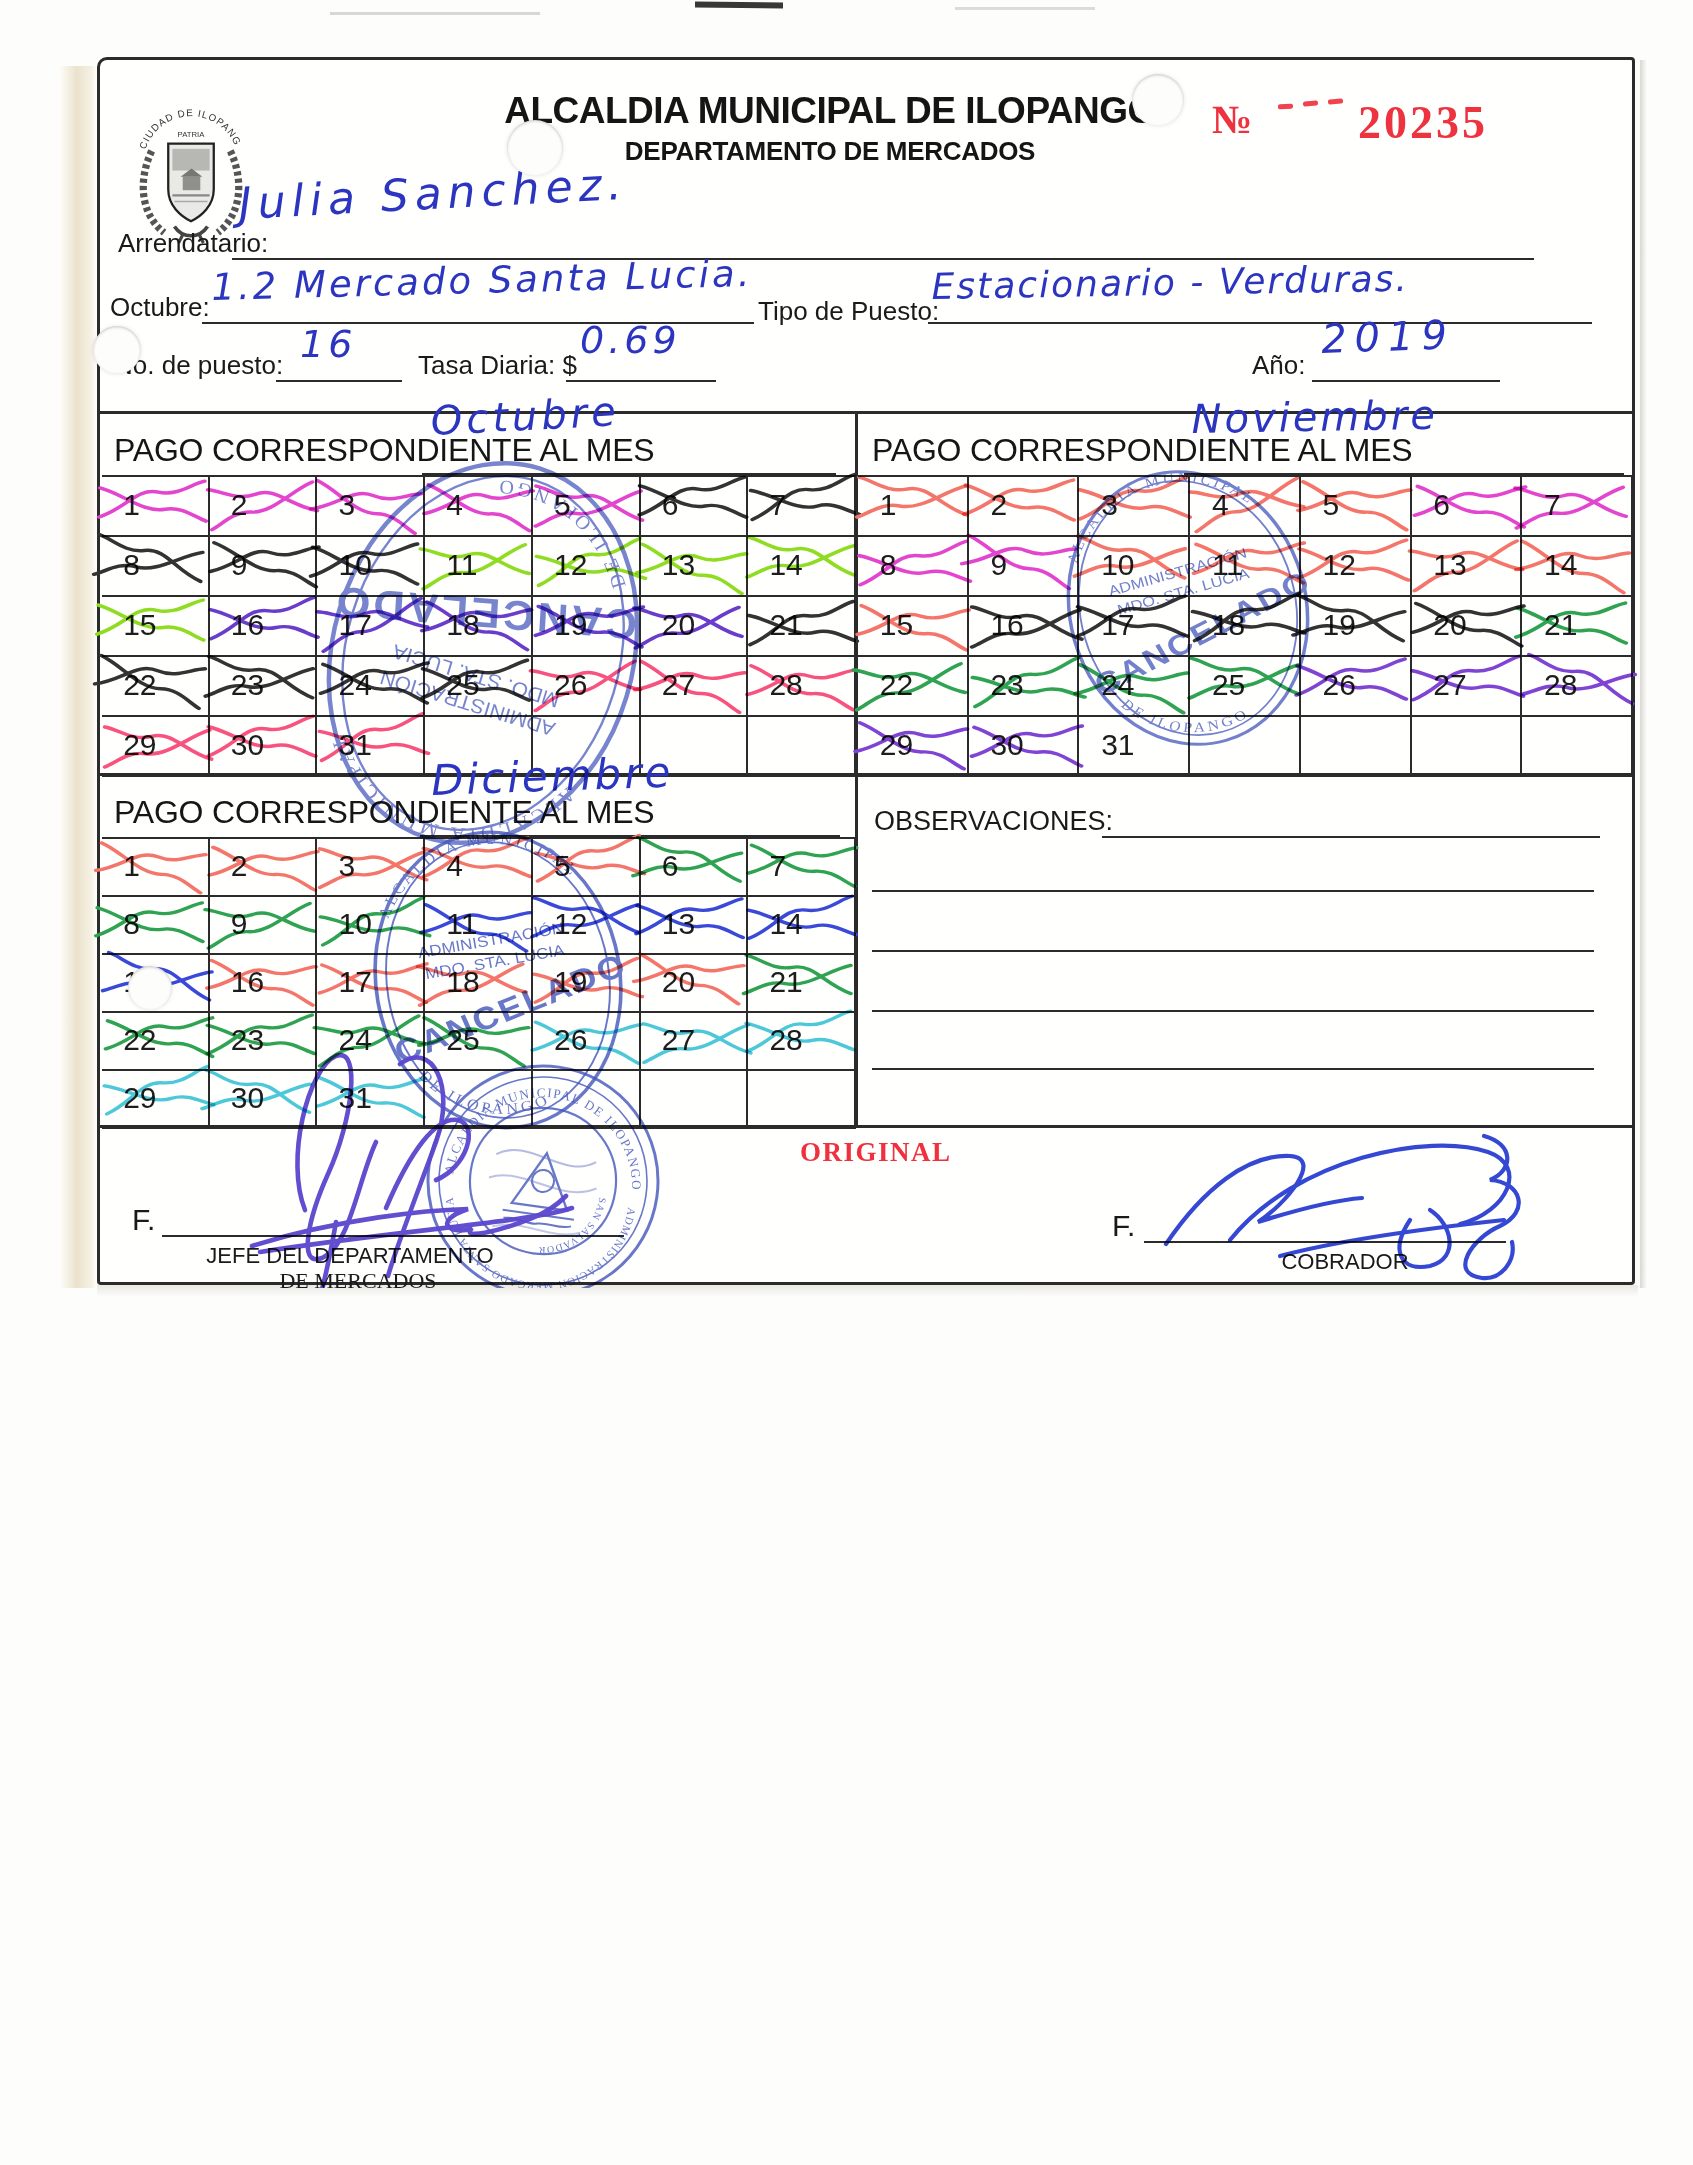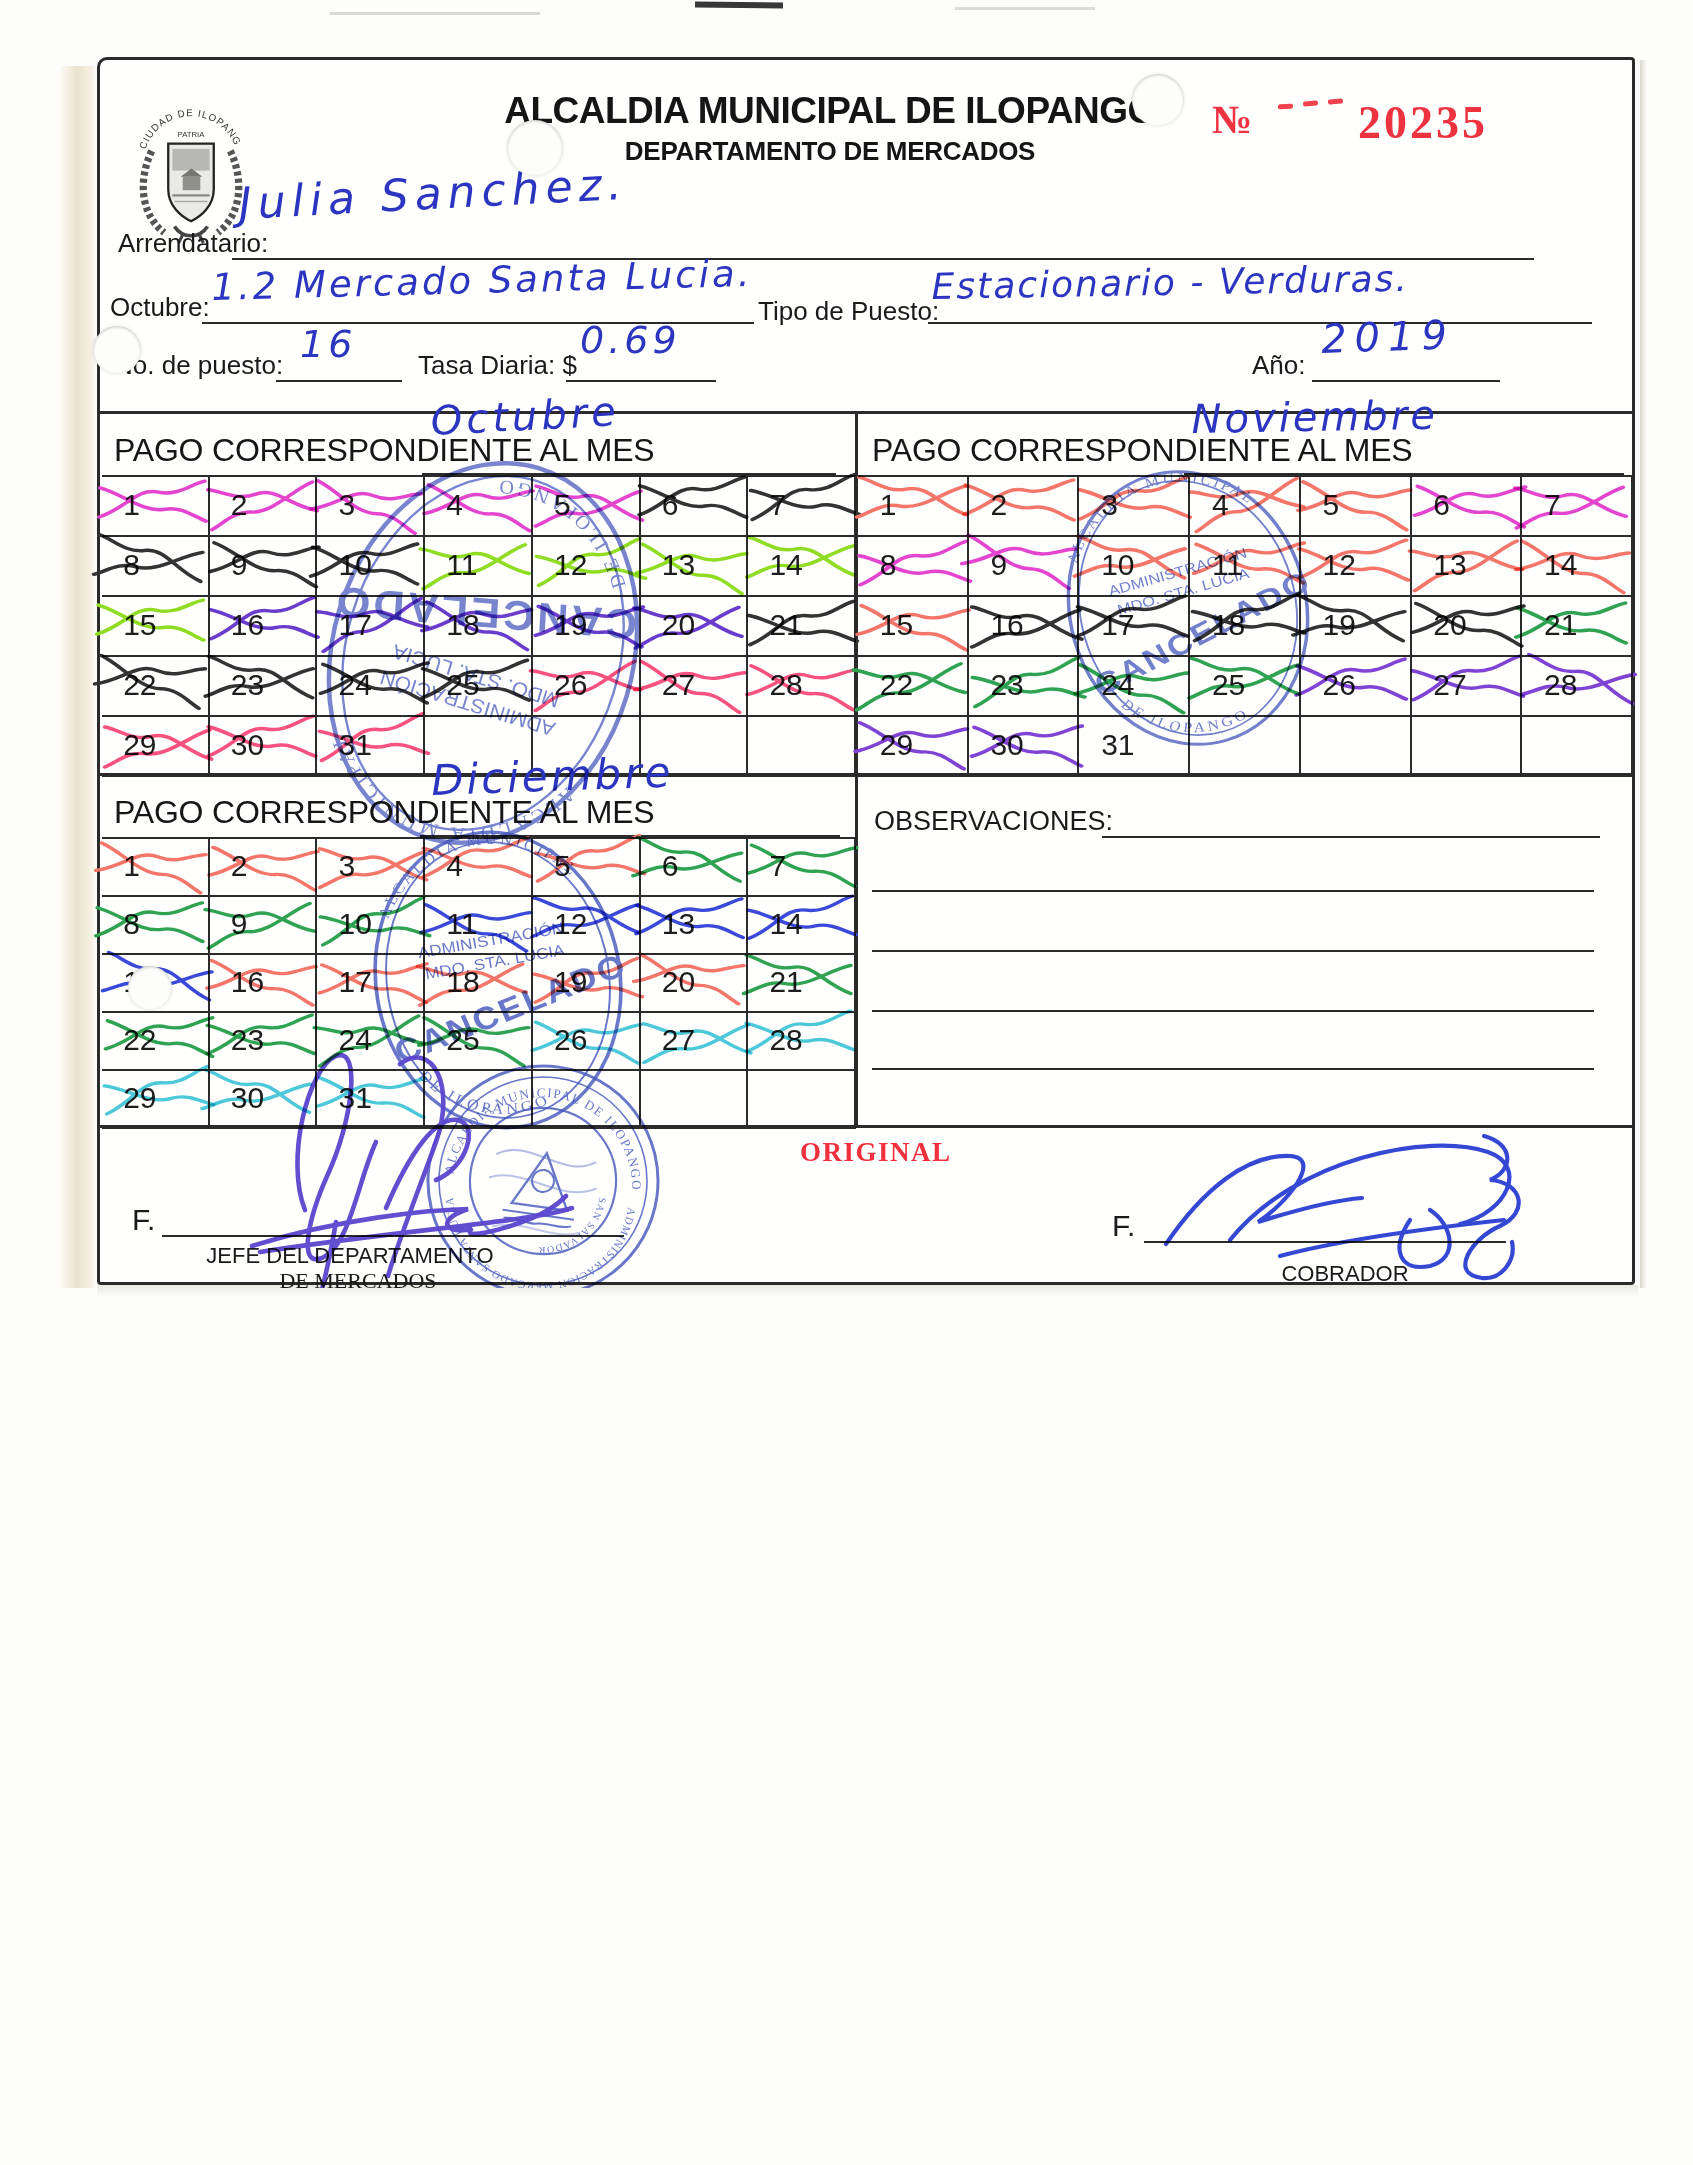--- a/index.html
+++ b/index.html
@@ -824,21 +824,21 @@
     <div class="footer-sec" style="left:0;top:1067px;width:1532px;height:156px;">
       <div class="orig" style="left:700px;top:10px;">ORIGINAL</div>
 
       <div class="lbl" style="left:32px;top:76px;font-size:30px;position:absolute;">F.</div>
       <div class="uline" style="left:62px;top:108px;width:462px;"></div>
       <div class="role" style="left:95px;top:116px;width:310px;">JEFE DEL DEPARTAMENTO</div>
       <div class="role" style="left:103px;top:141px;width:310px;font-family:Liberation Serif, serif;">DE MERCADOS</div>
 
       <div class="lbl" style="left:1012px;top:82px;font-size:30px;position:absolute;">F.</div>
       <div class="uline" style="left:1044px;top:114px;width:362px;"></div>
-      <div class="role" style="left:1130px;top:122px;width:230px;margin-top:12px;">COBRADOR</div>
+      <div class="role" style="left:1130px;top:122px;width:230px;">COBRADOR</div>
     </div>
 
     <svg class="stamp-layer" viewBox="0 0 1538 1228">
 
       <g transform="translate(383,593) rotate(197) scale(1.5,1.43)" opacity="0.72" fill="#4456bd" stroke="#4456bd">
         <defs>
           <path id="o1t" d="M -80 -72 A 97 120 0 0 1 80 -72"></path>
           <path id="o1b" d="M -78 74 A 95 112 0 0 0 78 74"></path>
         </defs>
         <ellipse rx="100" ry="135" fill="none" stroke-width="3"></ellipse>

